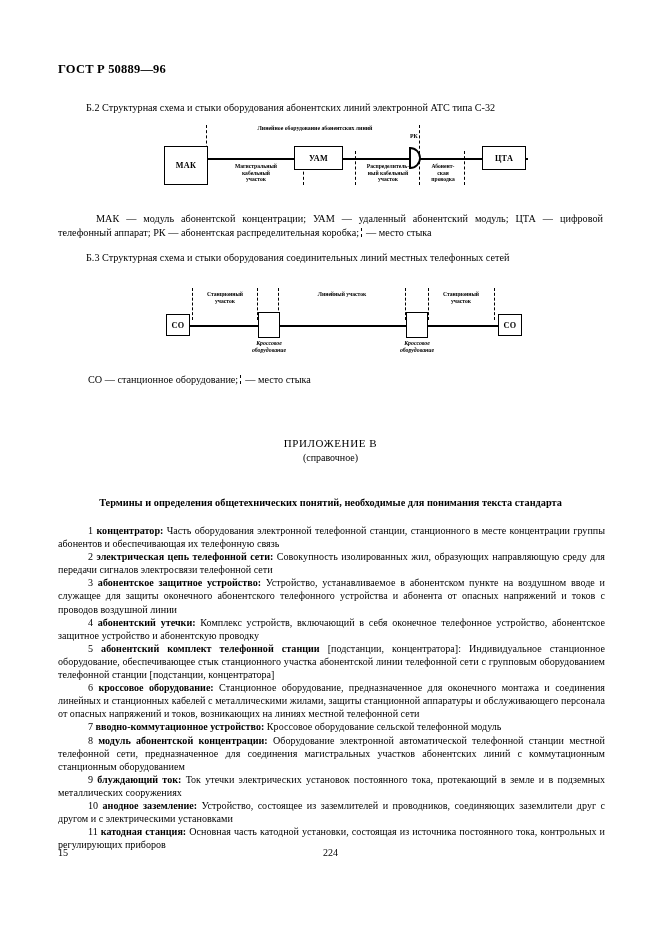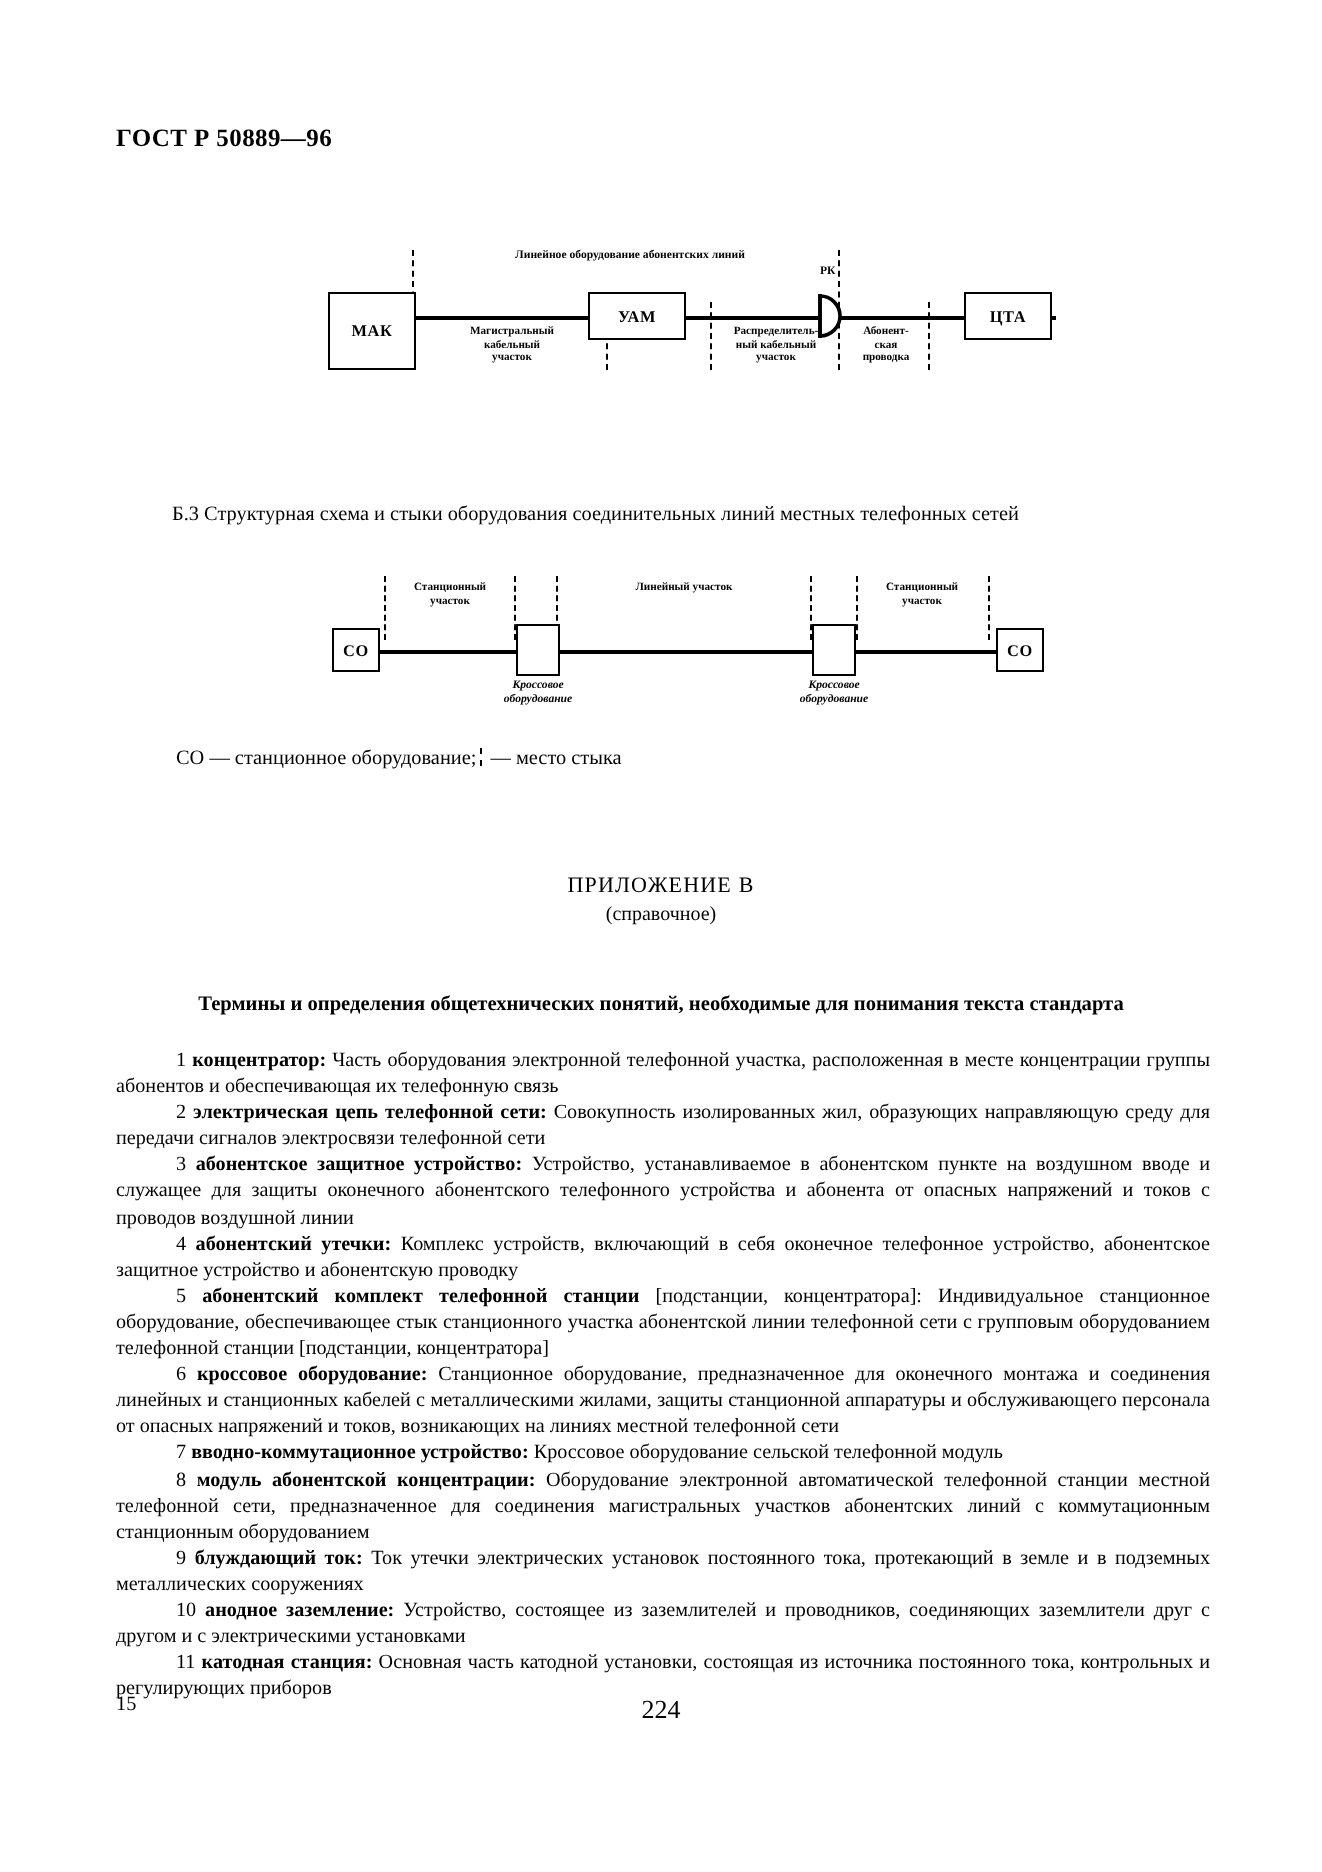--- a/index.html
+++ b/index.html
@@ -165,30 +165,31 @@
     left: 58px;
     top: 847px;
     font-size: 10.2px;
   }
   .footer-center {
     position: absolute;
     left: 0;
     width: 661px;
     text-align: center;
     top: 847px;
-    font-size: 13px;
+    font-size: 10px;
   }
 </style>
 </head>
 <body>
 
 <div class="page">
 
   <div class="doc-header">ГОСТ Р 50889—96</div>
 
+  <div class="section-heading" id="sec-b2">Б.2 Структурная схема и стыки оборудования абонентских линий электронной АТС типа С-32</div>
 
   <div class="diagram" id="diagram1">
 
     <div class="top-label" style="left:50px; top:0px; width:210px;">Линейное оборудование абонентских линий</div>
 
     <div class="wire" style="left:6px; top:33px; width:362px;"></div>
 
     <div class="dashline" style="left:46px; top:0px; height:60px;"></div>
     <div class="dashline" style="left:143px; top:26px; height:34px;"></div>
     <div class="dashline" style="left:195px; top:26px; height:34px;"></div>
@@ -215,20 +216,23 @@
       <span>ный кабельный</span><br>
       <span>участок</span>
     </div>
     <div class="zone-label" style="left:262px; top:38px; width:42px;">
       <span>Абонент-</span><br>
       <span>ская</span><br>
       <span>проводка</span>
     </div>
   </div>
 
+  <div class="caption" id="cap1">
+    <span>МАК — модуль абонентской концентрации; УАМ — удаленный абонентский модуль; ЦТА — цифровой телефонный аппарат; РК — абонентская распределительная коробка;</span><span class="inline-dash"></span><span>— место стыка</span>
+  </div>
 
   <div class="section-heading" id="sec-b3">Б.3 Структурная схема и стыки оборудования соединительных линий местных телефонных сетей</div>
 
   <div class="diagram" id="diagram2">
 
     <div class="wire" style="left:10px; top:37px; width:352px;"></div>
 
     <div class="dashline" style="left:32px; top:0px; height:32px;"></div>
     <div class="dashline" style="left:97px; top:0px; height:32px;"></div>
     <div class="dashline" style="left:118px; top:0px; height:32px;"></div>
@@ -266,21 +270,21 @@
   <div class="caption" id="cap2">
     <span>СО — станционное оборудование;</span><span class="inline-dash"></span><span>— место стыка</span>
   </div>
 
   <div class="appendix-title" id="app-line2">(справочное)</div>
   <div class="appendix-title" id="app-line1">ПРИЛОЖЕНИЕ В</div>
 
   <div class="terms-title">Термины и определения общетехнических понятий, необходимые для понимания текста стандарта</div>
 
   <div id="definitions">
-      <p><span>1 </span><b>концентратор:</b><span> Часть оборудования электронной телефонной участка, расположенная в месте концентрации группы абонентов и обеспечивающая их телефонную связь</span></p>
+      <p><span>1 </span><b>концентратор:</b><span> Часть оборудования электронной телефонной станции, станционного в месте концентрации группы абонентов и обеспечивающая их телефонную связь</span></p>
       <p><span>2 </span><b>электрическая цепь телефонной сети:</b><span> Совокупность изолированных жил, образующих направляющую среду для передачи сигналов электросвязи телефонной сети</span></p>
       <p><span>3 </span><b>абонентское защитное устройство:</b><span> Устройство, устанавливаемое в абонентском пункте на воздушном вводе и служащее для защиты оконечного абонентского телефонного устройства и абонента от опасных напряжений и токов с проводов воздушной линии</span></p>
       <p><span>4 </span><b>абонентский утечки:</b><span> Комплекс устройств, включающий в себя оконечное телефонное устройство, абонентское защитное устройство и абонентскую проводку</span></p>
       <p><span>5 </span><b>абонентский комплект телефонной станции</b><span> [подстанции, концентратора]: Индивидуальное станционное оборудование, обеспечивающее стык станционного участка абонентской линии телефонной сети с групповым оборудованием телефонной станции [подстанции, концентратора]</span></p>
       <p><span>6 </span><b>кроссовое оборудование:</b><span> Станционное оборудование, предназначенное для оконечного монтажа и соединения линейных и станционных кабелей с металлическими жилами, защиты станционной аппаратуры и обслуживающего персонала от опасных напряжений и токов, возникающих на линиях местной телефонной сети</span></p>
       <p><span>7 </span><b>вводно-коммутационное устройство:</b><span> Кроссовое оборудование сельской телефонной модуль</span></p>
       <p><span>8 </span><b>модуль абонентской концентрации:</b><span> Оборудование электронной автоматической телефонной станции местной телефонной сети, предназначенное для соединения магистральных участков абонентских линий с коммутационным станционным оборудованием</span></p>
       <p><span>9 </span><b>блуждающий ток:</b><span> Ток утечки электрических установок постоянного тока, протекающий в земле и в подземных металлических сооружениях</span></p>
       <p><span>10 </span><b>анодное заземление:</b><span> Устройство, состоящее из заземлителей и проводников, соединяющих заземлители друг с другом и с электрическими установками</span></p>
       <p><span>11 </span><b>катодная станция:</b><span> Основная часть катодной установки, состоящая из источника постоянного тока, контрольных и регулирующих приборов</span></p>

